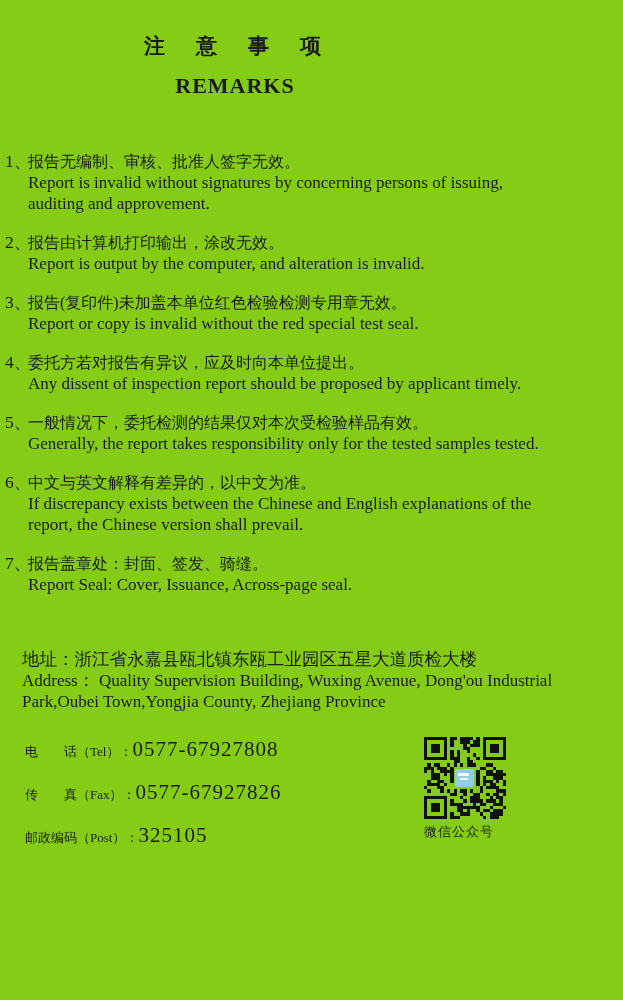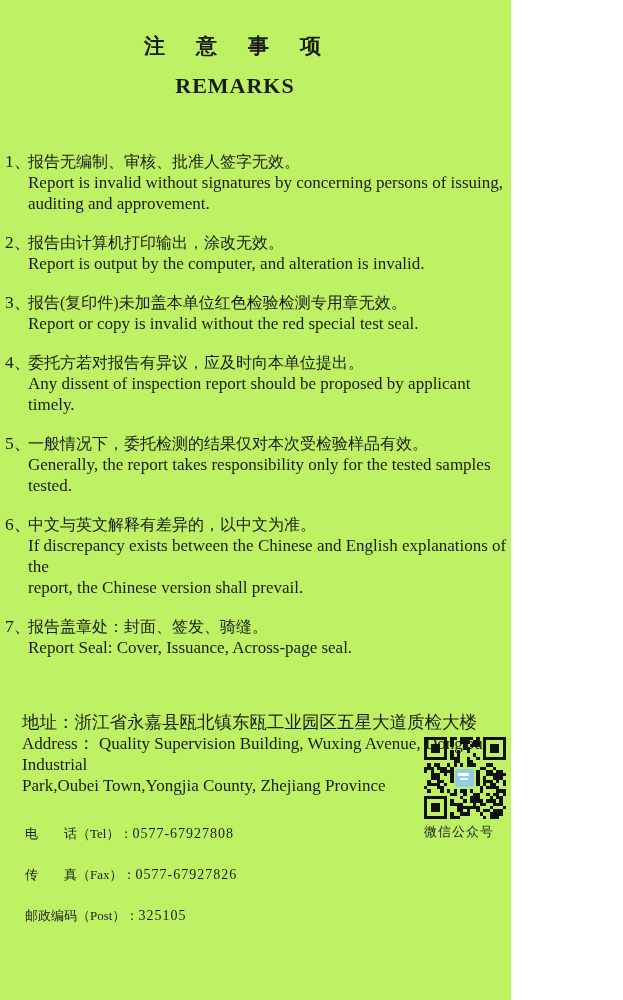--- a/index.html
+++ b/index.html
@@ -1,19 +1,19 @@
 <!DOCTYPE html>
 <html><head>
 <meta charset="utf-8">
 <style>
   html,body{margin:0;padding:0;background:#ffffff;}
   .page{
     position:relative;
-    width:511px;height:1000px;
-    background:#bef264;
+    width:623px;height:1000px;
+    background:#84cc16;
     color:#1b1b1b;
     font-family:"Liberation Serif","DejaVu Serif",serif;
     overflow:hidden;
   }
   
   .title-wrap{width:470px;padding-top:34px;text-align:center;}
   .title-cn{font-size:21px;font-weight:700;letter-spacing:5px;line-height:24px;}
   .title-en{font-size:22px;font-weight:700;letter-spacing:1px;margin-top:15px;line-height:25px;}
   
   .items{margin:53px 0 0 5px;}
@@ -22,21 +22,21 @@
   .item .cn{font-size:16px;line-height:21px;}
   .item .en{font-size:17px;line-height:21px;white-space:pre-line;max-width:520px;}
   
   .address{margin:54px 0 0 22px;}
   .address .cn{font-size:17.5px;line-height:21px;}
   .address .en{font-size:17px;line-height:21px;white-space:pre-line;max-width:560px;}
   
   .contact{margin:25px 0 0 25px;}
   .crow{margin-bottom:16px;line-height:24px;}
   .crow .clabel{font-size:13px;}
-  .crow .cvalue{font-size:14px;letter-spacing:1px;}
+  .crow .cvalue{font-size:21px;letter-spacing:1px;}
   
   .qr{position:absolute;left:424px;top:737px;width:82px;text-align:left;}
   .qr svg{display:block;width:82px;height:82px;}
   .qr-caption{font-size:13px;margin-top:4px;letter-spacing:1px;color:#222;}
 </style>
 </head>
 <body>
 
 <div class="page">
 

